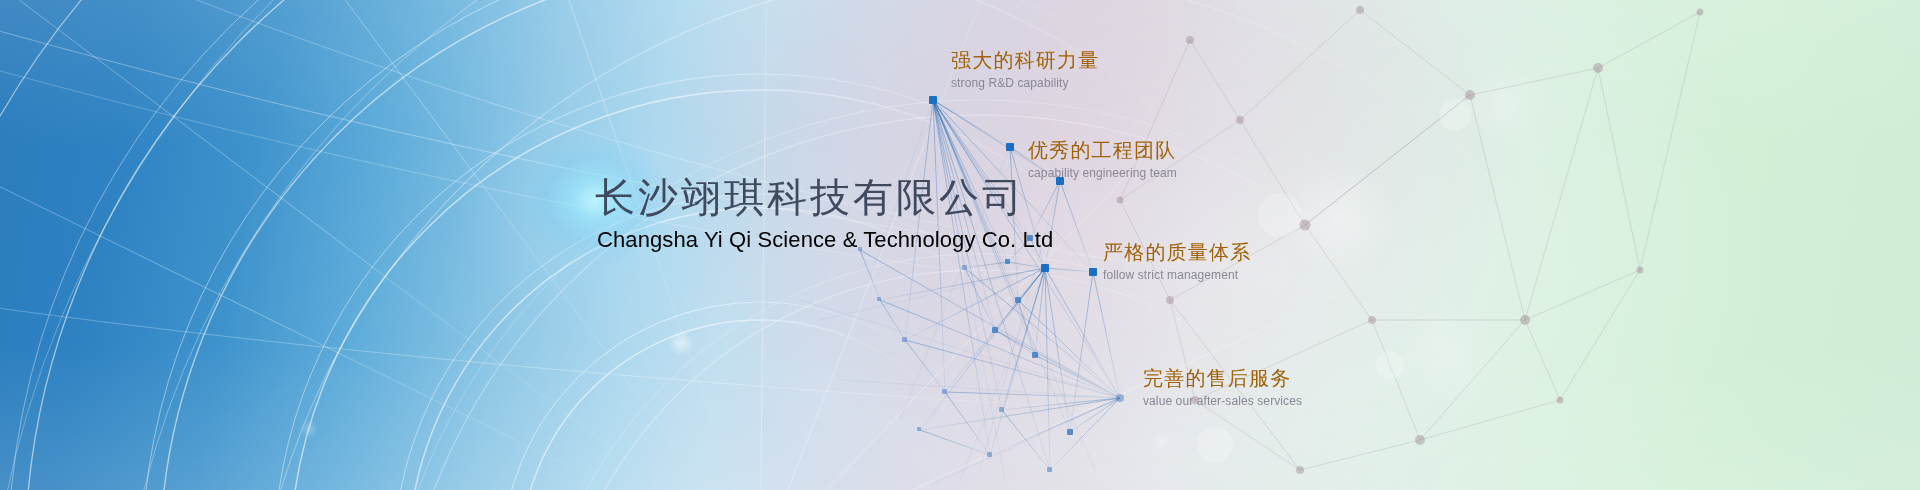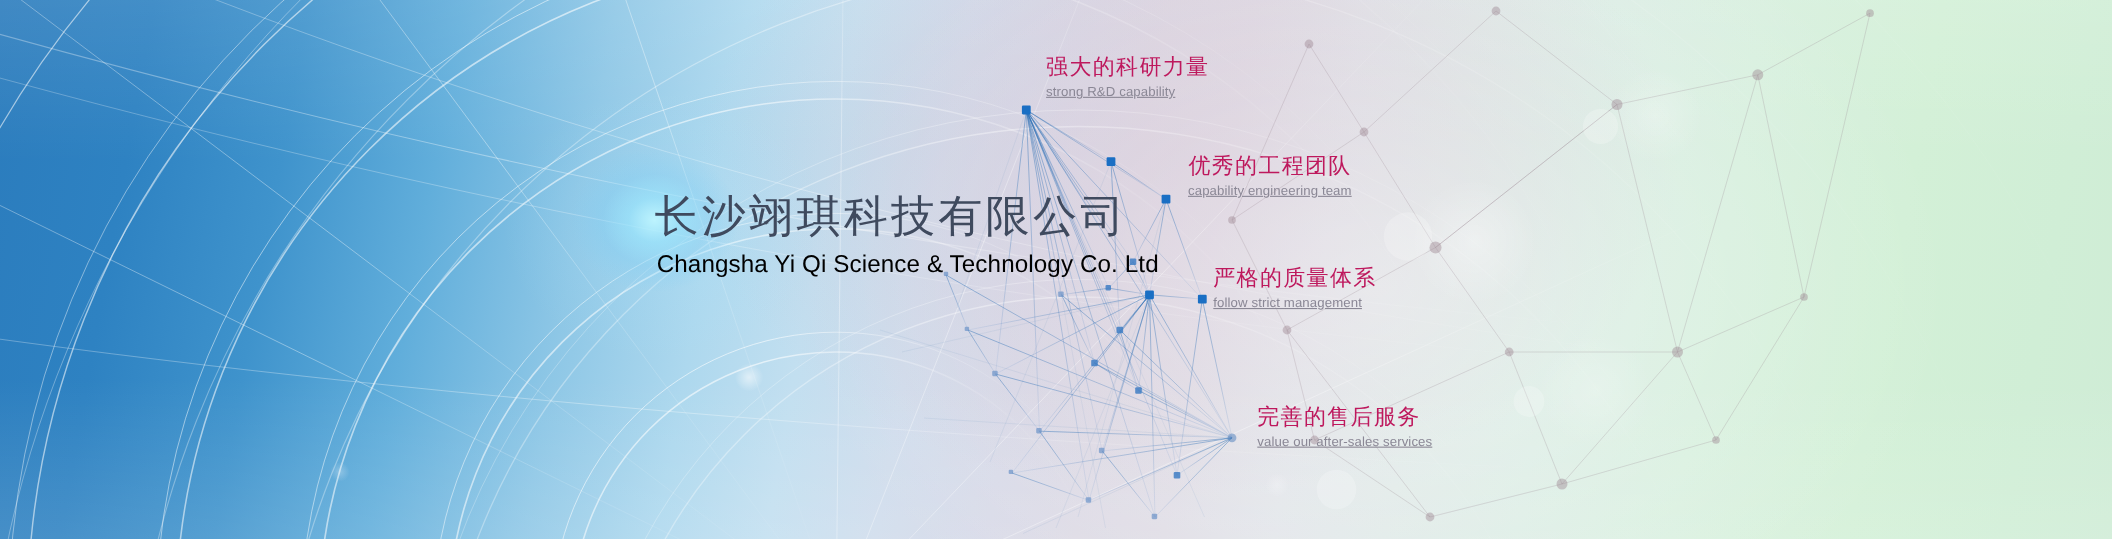--- a/index.html
+++ b/index.html
@@ -137,35 +137,34 @@
     white-space:nowrap;
   }
 
   
   .feature { position:absolute; white-space:nowrap; }
   .feature .cn {
     font-family:"DejaVu Sans","Liberation Sans",sans-serif;
     font-size:20px;
     font-weight:400;
     letter-spacing:1.2px;
-    color:#be185d;
+    color:#a16207;
     line-height:1.25;
   }
   .feature .en {
     margin-top:3px;
     font-family:"Liberation Sans",sans-serif;
     font-size:12px;
     font-weight:400;
     letter-spacing:0.1px;
     color:#8a8795;
-    text-decoration:underline;
   }
 
   #feature-0 { left:951px; top:48px; }
-  #feature-1 { left:1080px; top:138px;text-align:right; }
+  #feature-1 { left:1028px; top:138px; }
   #feature-2 { left:1103px; top:240px; }
   #feature-3 { left:1143px; top:366px; }
 </style>
 </head>
 <body>
 
 <div id="banner">
 
   <div class="layer bg-base"></div>
   <div class="layer bg-vert"></div>

